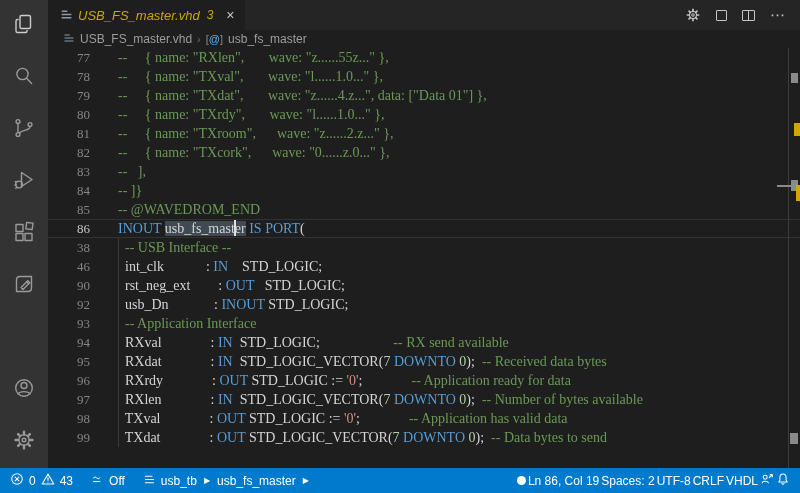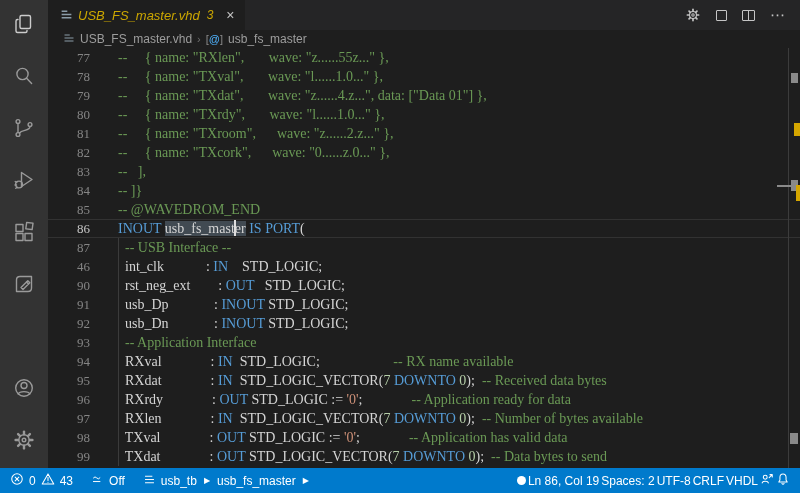--- a/index.html
+++ b/index.html
@@ -193,27 +193,26 @@
           <div class="row"><span class="ln">77</span><span class="code"><span class="tk-c">--     { name: "RXlen",       wave: "z......55z..." },</span></span></div>
           <div class="row"><span class="ln">78</span><span class="code"><span class="tk-c">--     { name: "TXval",       wave: "l......1.0..." },</span></span></div>
           <div class="row"><span class="ln">79</span><span class="code"><span class="tk-c">--     { name: "TXdat",       wave: "z......4.z...", data: ["Data 01"] },</span></span></div>
           <div class="row"><span class="ln">80</span><span class="code"><span class="tk-c">--     { name: "TXrdy",       wave: "l......1.0..." },</span></span></div>
           <div class="row"><span class="ln">81</span><span class="code"><span class="tk-c">--     { name: "TXroom",      wave: "z......2.z..." },</span></span></div>
           <div class="row"><span class="ln">82</span><span class="code"><span class="tk-c">--     { name: "TXcork",      wave: "0......z.0..." },</span></span></div>
           <div class="row"><span class="ln">83</span><span class="code"><span class="tk-c">--   ],</span></span></div>
           <div class="row"><span class="ln">84</span><span class="code"><span class="tk-c">-- ]}</span></span></div>
           <div class="row"><span class="ln">85</span><span class="code"><span class="tk-c">-- @WAVEDROM_END</span></span></div>
           <div class="row current"><span class="ln">86</span><span class="code"><span class="tk-k">INOUT</span><span class="tk-d"> </span><span class="tk-hl">usb_fs_mast</span><span class="cursor"></span><span class="tk-hl">er</span><span class="tk-d"> </span><span class="tk-k">IS</span><span class="tk-d"> </span><span class="tk-k">PORT</span><span class="tk-d">(</span></span></div>
-          <div class="row"><span class="ln">87</span><span class="code"><span class="tk-c">  -- USB Interface --</span></span><span class="iguide"></span></div>
+          <div class="row"><span class="ln">38</span><span class="code"><span class="tk-c">  -- USB Interface --</span></span><span class="iguide"></span></div>
           <div class="row"><span class="ln">46</span><span class="code"><span class="tk-d">  int_clk            : </span><span class="tk-k">IN</span><span class="tk-d">    STD_LOGIC;</span></span><span class="iguide"></span></div>
           <div class="row"><span class="ln">90</span><span class="code"><span class="tk-d">  rst_neg_ext        : </span><span class="tk-k">OUT</span><span class="tk-d">   STD_LOGIC;</span></span><span class="iguide"></span></div>
-          <div class="row"><span class="ln">91</span><span class="code"><span class="tk-d">  usb_Dp             : </span><span class="tk-k">INOUT</span><span class="tk-d"> STD_LOGIC;</span></span><span class="iguide"></span></div>
           <div class="row"><span class="ln">92</span><span class="code"><span class="tk-d">  usb_Dn             : </span><span class="tk-k">INOUT</span><span class="tk-d"> STD_LOGIC;</span></span><span class="iguide"></span></div>
           <div class="row"><span class="ln">93</span><span class="code"><span class="tk-c">  -- Application Interface</span></span><span class="iguide"></span></div>
-          <div class="row"><span class="ln">94</span><span class="code"><span class="tk-d">  RXval              : </span><span class="tk-k">IN</span><span class="tk-d">  STD_LOGIC;                     </span><span class="tk-c">-- RX name available</span></span><span class="iguide"></span></div>
+          <div class="row"><span class="ln">94</span><span class="code"><span class="tk-d">  RXval              : </span><span class="tk-k">IN</span><span class="tk-d">  STD_LOGIC;                     </span><span class="tk-c">-- RX send available</span></span><span class="iguide"></span></div>
           <div class="row"><span class="ln">95</span><span class="code"><span class="tk-d">  RXdat              : </span><span class="tk-k">IN</span><span class="tk-d">  STD_LOGIC_VECTOR(</span><span class="tk-n">7</span><span class="tk-d"> </span><span class="tk-k">DOWNTO</span><span class="tk-d"> </span><span class="tk-n">0</span><span class="tk-d">);  </span><span class="tk-c">-- Received data bytes</span></span><span class="iguide"></span></div>
           <div class="row"><span class="ln">96</span><span class="code"><span class="tk-d">  RXrdy              : </span><span class="tk-k">OUT</span><span class="tk-d"> STD_LOGIC := </span><span class="tk-s">'0'</span><span class="tk-d">;              </span><span class="tk-c">-- Application ready for data</span></span><span class="iguide"></span></div>
           <div class="row"><span class="ln">97</span><span class="code"><span class="tk-d">  RXlen              : </span><span class="tk-k">IN</span><span class="tk-d">  STD_LOGIC_VECTOR(</span><span class="tk-n">7</span><span class="tk-d"> </span><span class="tk-k">DOWNTO</span><span class="tk-d"> </span><span class="tk-n">0</span><span class="tk-d">);  </span><span class="tk-c">-- Number of bytes available</span></span><span class="iguide"></span></div>
           <div class="row"><span class="ln">98</span><span class="code"><span class="tk-d">  TXval              : </span><span class="tk-k">OUT</span><span class="tk-d"> STD_LOGIC := </span><span class="tk-s">'0'</span><span class="tk-d">;              </span><span class="tk-c">-- Application has valid data</span></span><span class="iguide"></span></div>
           <div class="row"><span class="ln">99</span><span class="code"><span class="tk-d">  TXdat              : </span><span class="tk-k">OUT</span><span class="tk-d"> STD_LOGIC_VECTOR(</span><span class="tk-n">7</span><span class="tk-d"> </span><span class="tk-k">DOWNTO</span><span class="tk-d"> </span><span class="tk-n">0</span><span class="tk-d">);  </span><span class="tk-c">-- Data bytes to send</span></span><span class="iguide"></span></div>
         </div>
       <div class="ruler-line"></div>
       <div>
           <div class="marker gray" style="left: 743px; top: 25px; width: 7px; height: 10px;"></div>
           <div class="marker yellow" style="left: 746px; top: 75px; width: 6px; height: 13px;"></div>

